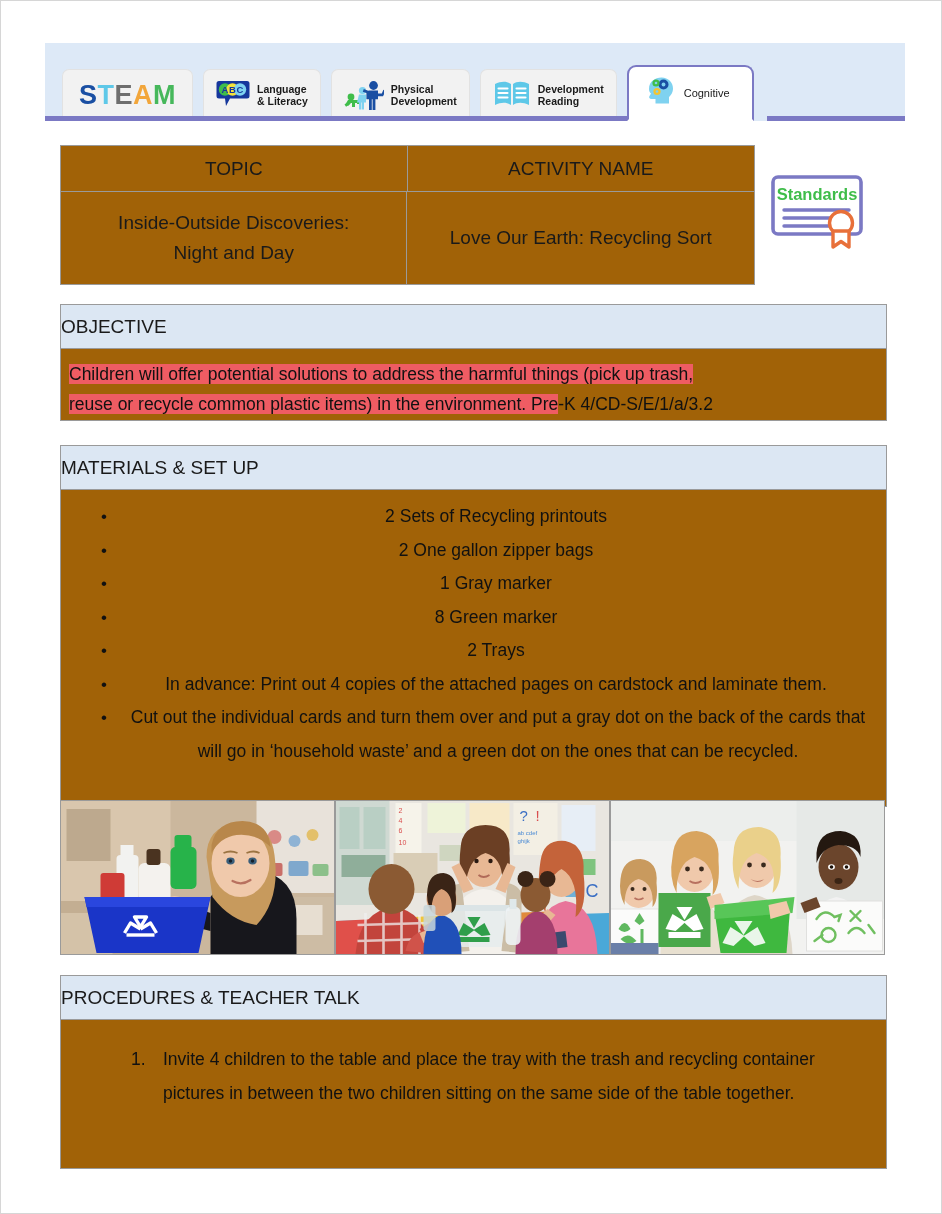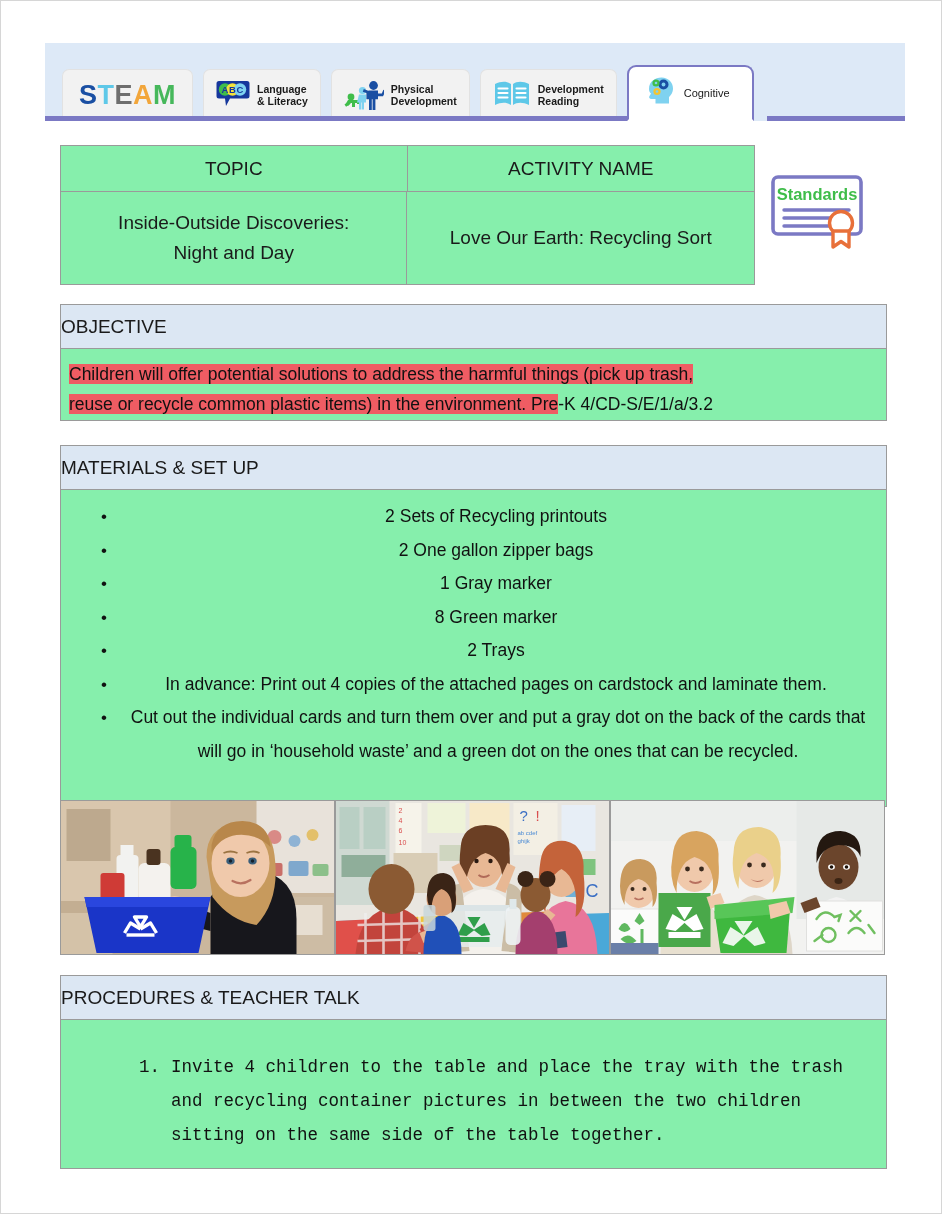--- a/index.html
+++ b/index.html
@@ -76,21 +76,21 @@
   }
 
   
   .steam { display: flex; font-size: 27px; font-weight: bold; letter-spacing: 0.5px; }
   .steam span { display: inline-block; }
 
   
   .box {
     position: absolute;
     border: 1px solid #9a9a9a;
-    background: #86efac;
+    background: #a16207;
   }
   .hdr {
     background: #dce7f3;
     border-bottom: 1px solid #9a9a9a;
     text-align: left;
     font-size: 19px;
     color: #1a1a1a;
     line-height: 44px;
     height: 44px;
   }
@@ -137,21 +137,21 @@
     width: 825px; height: 155px;
     display: flex;
     gap: 2px;
     background: #9a9a9a;
     border: 1px solid #9a9a9a;
   }
   .photo { position: relative; flex: 1; overflow: hidden; }
 
   
   .proc-body { padding: 14px 0 0 0; }
-  ol.proc { list-style: none; margin: 16px; padding: 0; counter-reset: p; font-family: Liberation Mono, monospace; }
+  ol.proc { list-style: none; margin: 8px; padding: 0; counter-reset: p; }
   ol.proc li {
     position: relative;
     counter-increment: p;
     font-size: 17.5px;
     color: #111;
     line-height: 34px;
     padding-left: 94px;
     padding-right: 16px;
   }
   ol.proc li::before {

